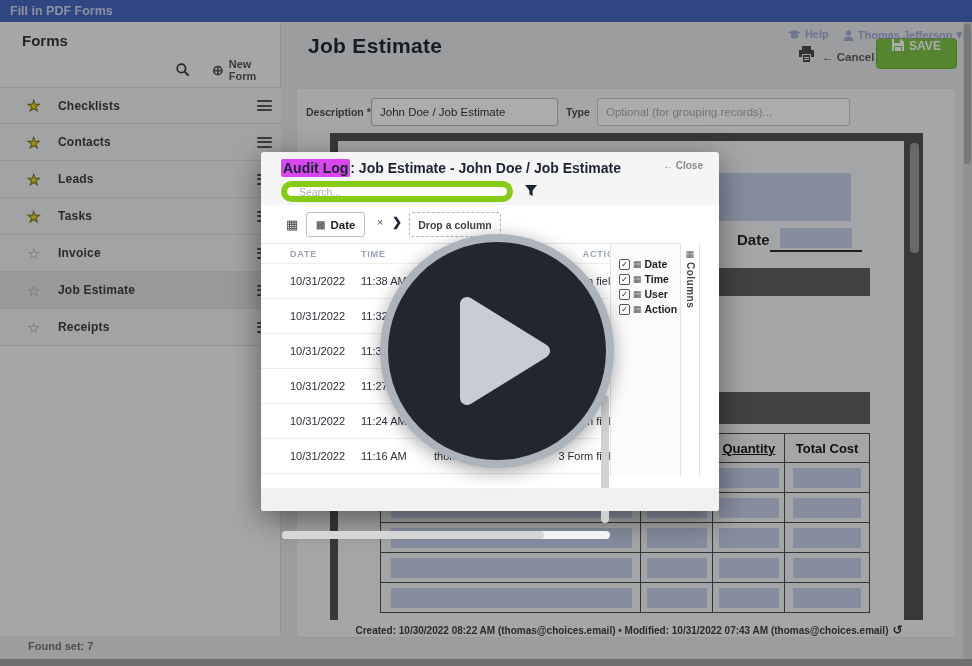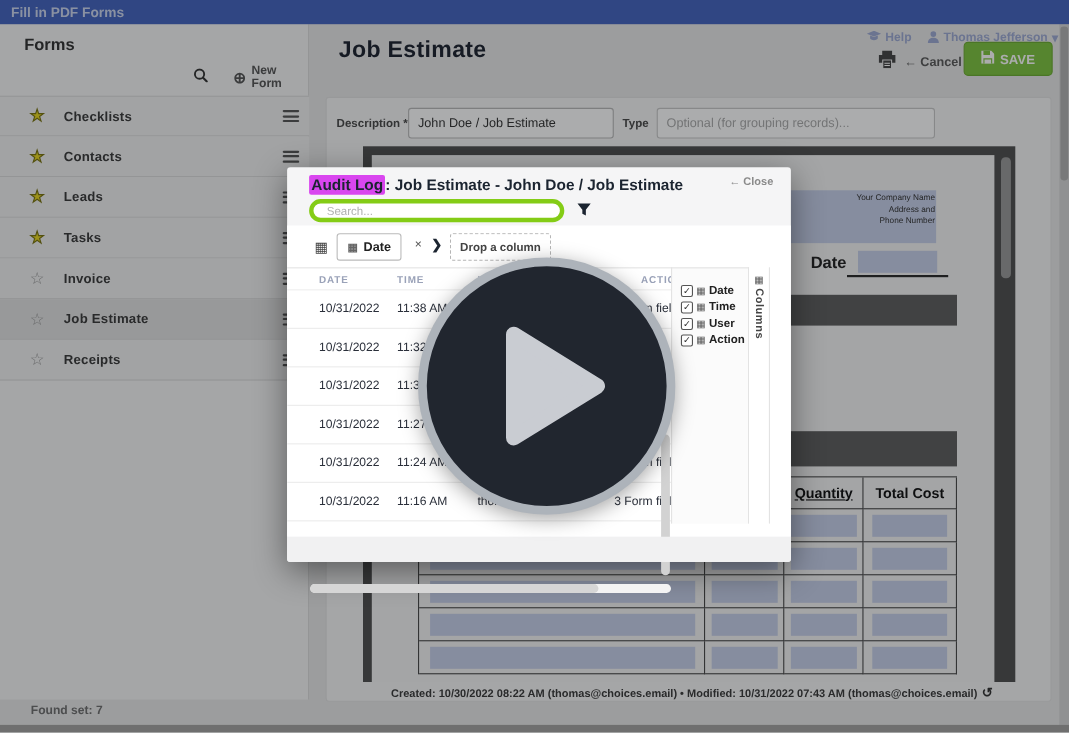--- a/index.html
+++ b/index.html
@@ -4,21 +4,21 @@
 <style>
   * { margin:0; padding:0; box-sizing:border-box; }
   html,body { width:972px; height:666px; overflow:hidden; }
   body { font-family:"Liberation Sans", sans-serif; background:#e9e9e9; position:relative; }
   .abs { position:absolute; }
 
   
   #navbar { left:0; top:0; width:972px; height:22px; background:#4565bf; display:flex; align-items:center; padding:0 10px; z-index:2; }
   #navbar .title { color:#cdd6ee; font-size:12.5px; font-weight:700; }
   #navbar .right { margin-left:auto; display:flex; align-items:center; gap:14px; color:#9fabd4; font-size:11px; font-weight:600; }
-  #navbar .navitem { display:flex; align-items:flex-start; gap:4px; cursor:pointer;margin-top:46px; }
+  #navbar .navitem { display:flex; align-items:flex-end; gap:4px; cursor:pointer;margin-top:46px; }
   #navbar svg { display:block; }
 
   
   #sidebar { left:0; top:22px; width:281px; height:614px; background:#f6f6f6; border-right:1px solid #ddd; }
   #forms-heading { position:absolute; left:22px; top:10px; font-size:15px; font-weight:800; color:#333; }
   #search-forms { position:absolute; left:22px; top:34px; width:178px; height:26px; border:1px solid #c9c9c9; border-radius:13px; background:#fff; font-size:11px; color:#444; padding:0 28px 0 12px; outline:none; font-family:"Liberation Sans",sans-serif; }
   #search-forms::placeholder { color:#a6a6a6; }
   #search-forms-icon { position:absolute; left:176px; top:40px; }
   #new-form-btn { position:absolute; left:212px; top:36px; display:flex; align-items:center; gap:5px; font-size:11px; font-weight:700; color:#555; cursor:pointer; }
   #new-form-btn .plus { font-size:14px; line-height:1; color:#555; }
@@ -32,21 +32,21 @@
   .form-row .lbl { position:absolute; left:58px; font-size:12px; font-weight:600; color:#3a3a3a; letter-spacing:.2px; }
   .hamb { position:absolute; right:9px; width:15px; height:11px; display:flex; flex-direction:column; justify-content:space-between; }
   .hamb i { display:block; height:2px; background:#555; border-radius:1px; }
   #found-set { left:28px; top:640px; font-size:11px; font-weight:700; color:#6f6f6f; }
 
   
   #main-card { left:296px; top:88px; width:660px; height:550px; background:#f6f6f6; border:1px solid #e2e2e2; border-radius:3px; }
   #page-title { left:308px; top:34px; font-size:21px; font-weight:800; color:#1d2330; letter-spacing:.3px; }
   #print-btn { left:798px; top:46px; cursor:pointer; }
   #cancel-btn { left:822px; top:51px; font-size:11.5px; font-weight:700; color:#5a5a5a; cursor:pointer; }
-  #save-btn { left:876px; top:38px; width:81px; height:31px; background:#7fc440; border:1px solid #6dad33; border-radius:4px; color:#fff; font-size:12px; font-weight:800; display:flex; align-items:center; justify-content:center; gap:5px; cursor:pointer; }
+  #save-btn { left:876px; top:38px; width:81px; height:31px; background:#7fc440; border:1px solid #6dad33; border-radius:4px; color:#fff; font-size:12px; font-weight:800; display:flex; align-items:flex-start; justify-content:center; gap:5px; cursor:pointer; }
   .fld-label { font-size:10.5px; font-weight:700; color:#4a4a4a; }
   #desc-label { left:306px; top:106px; }
   #desc-input { left:371px; top:98px; width:187px; height:28px; border:1px solid #b9b9b9; border-radius:3px; background:#fff; font-size:11.5px; color:#333; padding:0 8px; outline:none; font-family:"Liberation Sans",sans-serif; }
   #type-label { left:566px; top:106px; }
   #type-input { left:597px; top:98px; width:253px; height:28px; border:1px solid #c9c9c9; border-radius:3px; background:#fff; font-size:11.5px; color:#333; padding:0 8px; outline:none; font-family:"Liberation Sans",sans-serif; }
   #type-input::placeholder { color:#ababab; }
 
   
   #pdf-frame { left:330px; top:133px; width:593px; height:487px; background:#4f4f4f; }
   #pdf-page { position:absolute; left:8px; top:8px; width:566px; height:479px; background:#f4f4f4; overflow:hidden; }
@@ -77,21 +77,21 @@
 
   
   #dim-overlay { left:0; top:0; width:972px; height:666px; background:rgba(10,12,16,.34); z-index:40; }
   #video-bar { left:0; top:659px; width:972px; height:7px; background:#6f6f6f; z-index:46; }
 
   
   #audit-modal { left:261px; top:152px; width:458px; height:359px; background:#f5f5f6; border-radius:3px; box-shadow:0 8px 30px rgba(0,0,0,.45); z-index:50; }
   #audit-title { position:absolute; left:20px; top:8px; font-size:14px; font-weight:800; color:#1b2430; }
   #audit-title .hl { background:#d946ef; padding:1px 2px; border-radius:2px; }
   #audit-close { position:absolute; right:16px; top:8px; font-size:10px; font-weight:700; color:#8a8a8a; cursor:pointer; }
-  #audit-search { position:absolute; left:20px; top:29px; width:232px; height:21px; border:4px solid #84cc16; border-radius:11px; background:#fff; font-size:10.5px; color:#444; padding:0 12px; outline:none; font-family:"Liberation Sans",sans-serif; }
+  #audit-search { position:absolute; left:20px; top:29px; width:232px; height:21px; border:6px solid #84cc16; border-radius:11px; background:#fff; font-size:10.5px; color:#444; padding:0 12px; outline:none; font-family:"Liberation Sans",sans-serif; }
   #audit-search::placeholder { color:#b0b0b0; }
   #filter-icon { position:absolute; left:263px; top:32px; cursor:pointer; }
   #audit-body { position:absolute; left:0; top:53px; width:458px; height:283px; background:#fff; }
   #group-icon { position:absolute; left:25px; top:12px; font-size:13px; color:#444; cursor:pointer; }
   #date-chip { position:absolute; left:45px; top:7px; height:25px; border:1px solid #bbb; border-radius:3px; background:#fff; display:flex; align-items:center; gap:5px; padding:0 9px; font-size:11.5px; font-weight:600; color:#222; cursor:grab; }
   #date-chip .grid { font-size:10px; color:#666; }
   #chip-remove { position:absolute; left:116px; top:11px; font-size:11px; color:#555; cursor:pointer; }
   #chip-chevron { position:absolute; left:131px; top:10px; font-size:12px; font-weight:900; color:#1b2430; }
   #drop-zone { position:absolute; left:148px; top:7px; width:92px; height:25px; border:1px dashed #b5b5b5; border-radius:3px; display:flex; align-items:center; justify-content:center; font-size:10.5px; font-weight:600; color:#444; }
   #audit-table { position:absolute; left:0px; top:38px; width:349px; height:233px; border-top:1px solid #e3e3e3; overflow:hidden; }
@@ -243,25 +243,20 @@
   <span>SAVE</span>
 </div>
 <div id="desc-label" class="abs fld-label">Description *</div>
 <input id="desc-input" class="abs" value="John Doe / Job Estimate" style="">
 <div id="type-label" class="abs fld-label">Type</div>
 <input id="type-input" class="abs" placeholder="Optional (for grouping records)..." style="">
 
 <div id="pdf-frame" class="abs">
   <div id="pdf-page">
     <div id="company-box" class="pdf-box"></div>
-    <div id="company-text">
-      <div>Your Company Name</div>
-      <div>Address and</div>
-      <div>Phone Number</div>
-    </div>
     <div id="pdf-date-label">Date</div>
     <div id="date-box" class="pdf-box"></div>
     <div id="date-line"></div>
     <div id="band1" class="pdf-band"></div>
     <div id="band2" class="pdf-band"></div>
     <div id="pdf-table">
       <div class="pt-row">
         <div class="pt-cell pt-c0 pt-head"></div>
         <div class="pt-cell pt-c1 pt-head"></div>
         <div class="pt-cell pt-c2 pt-head">Quantity</div>

